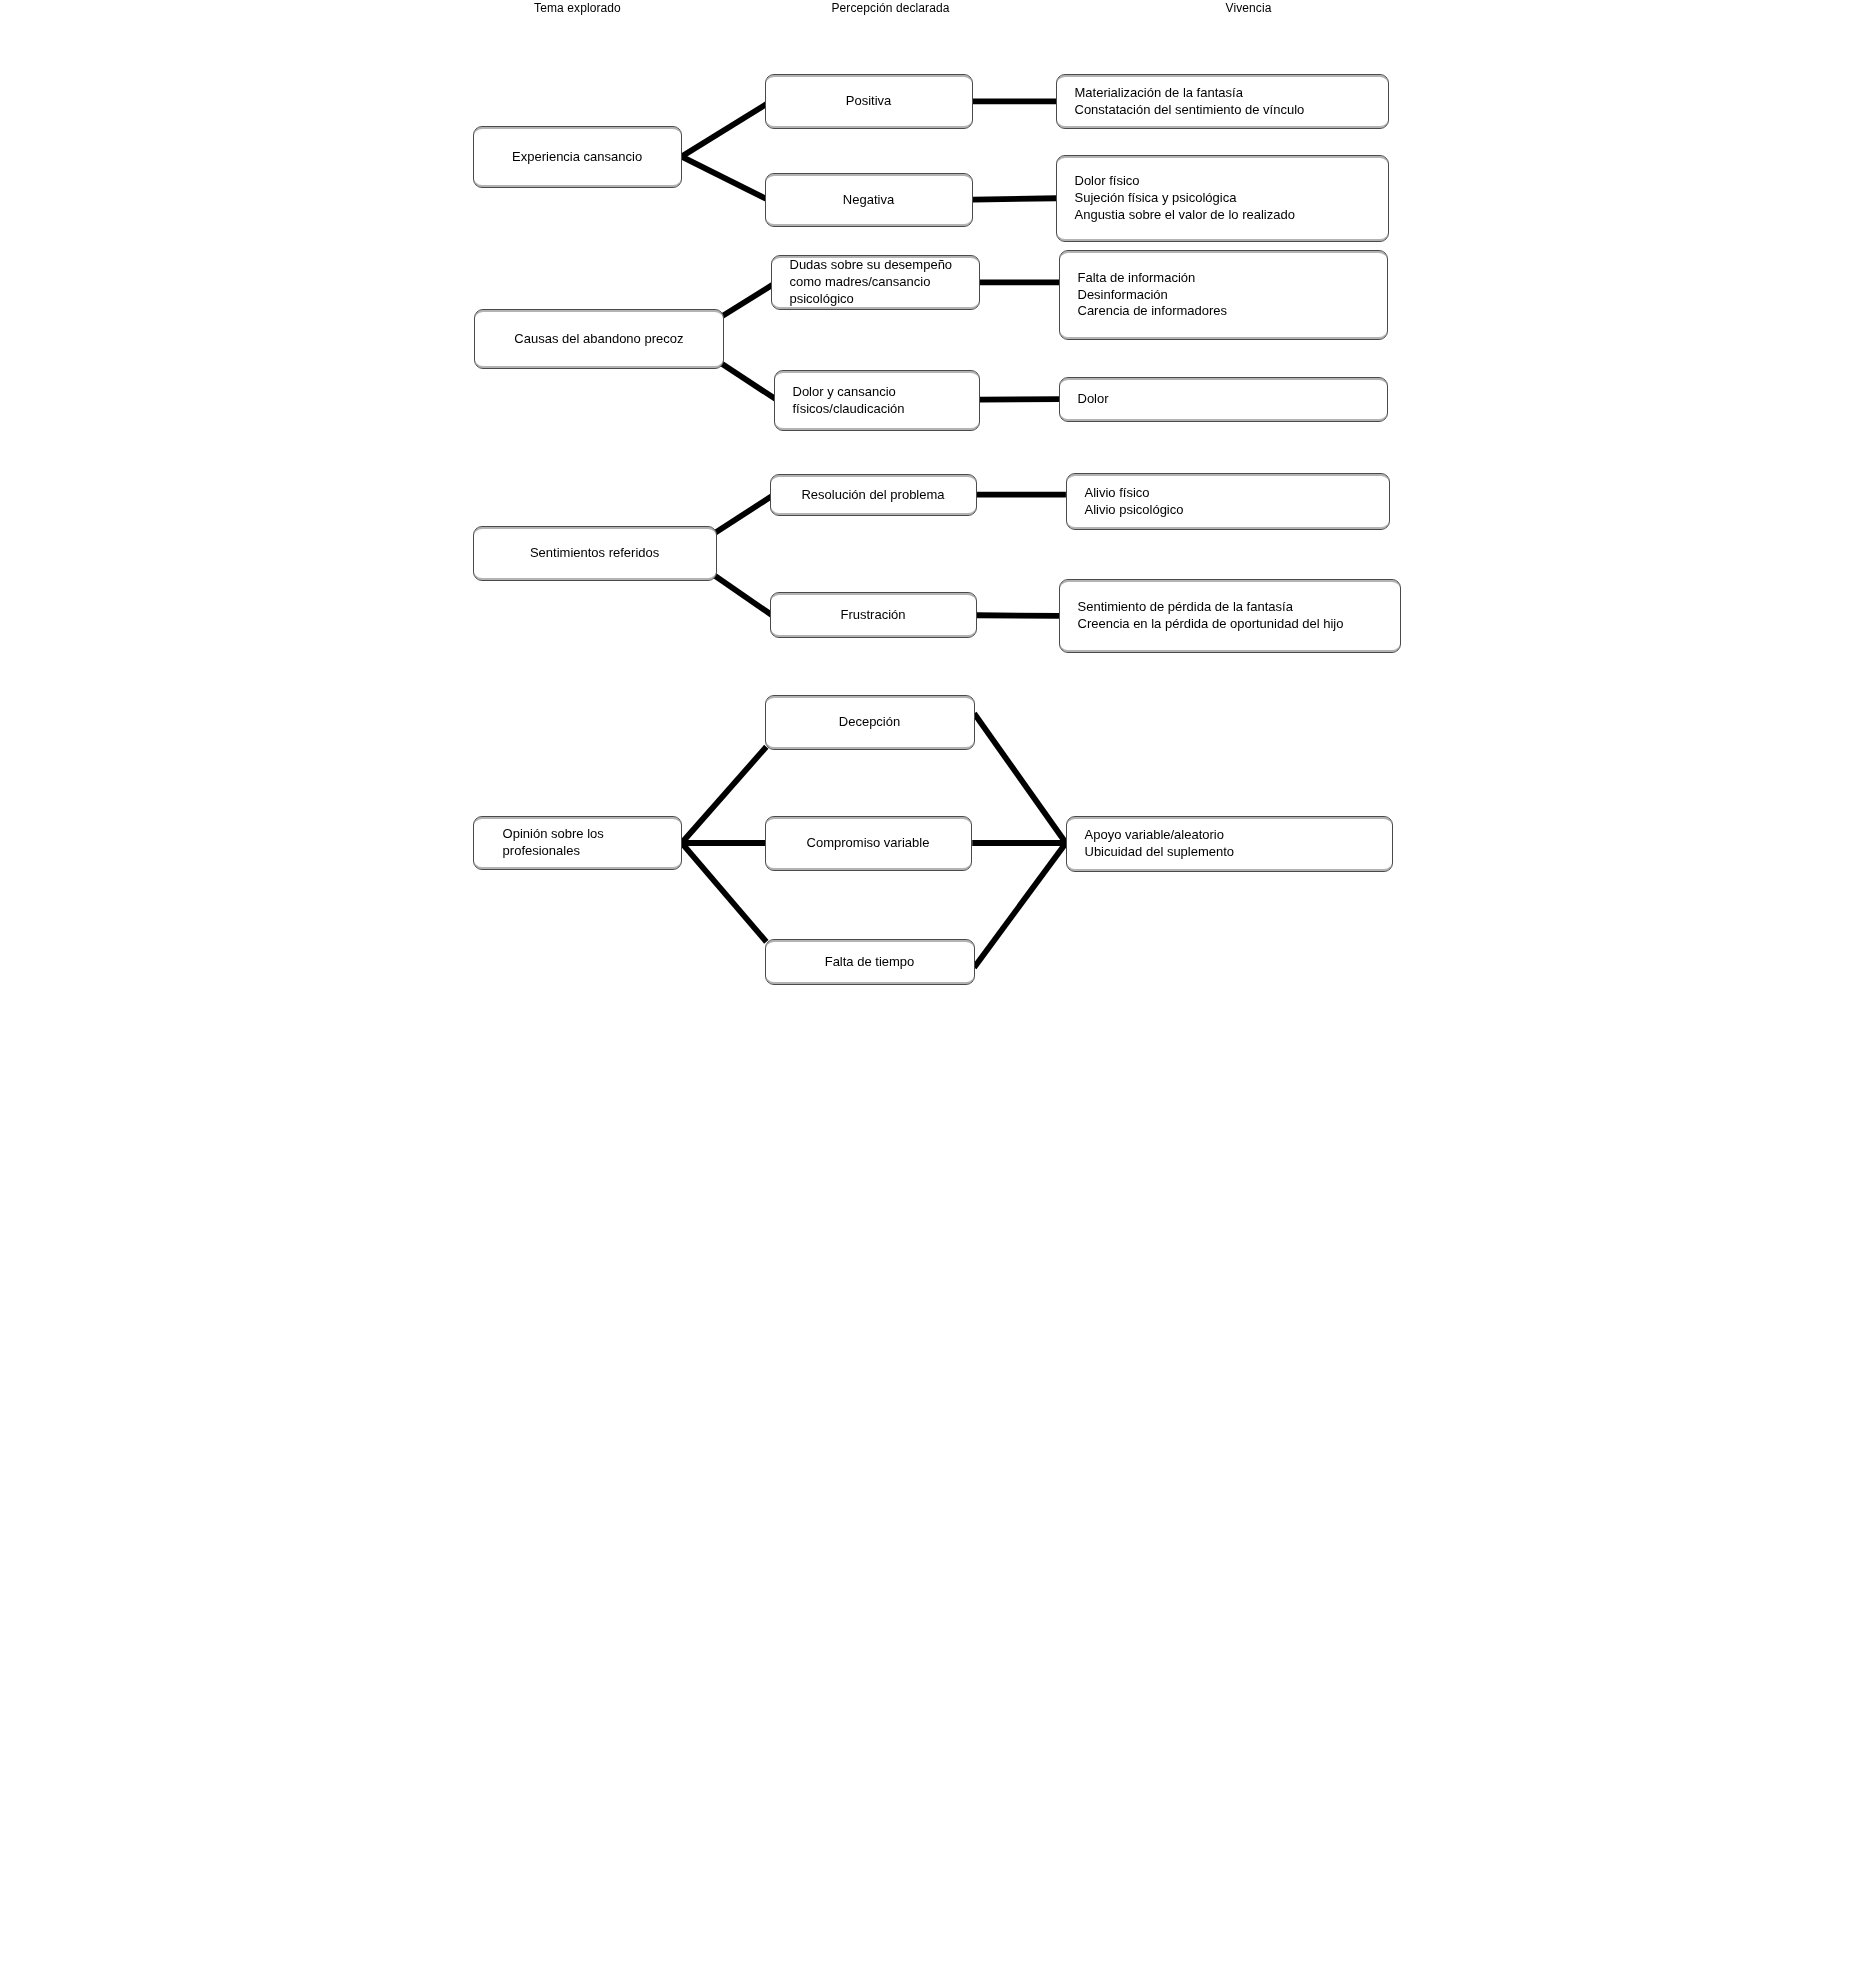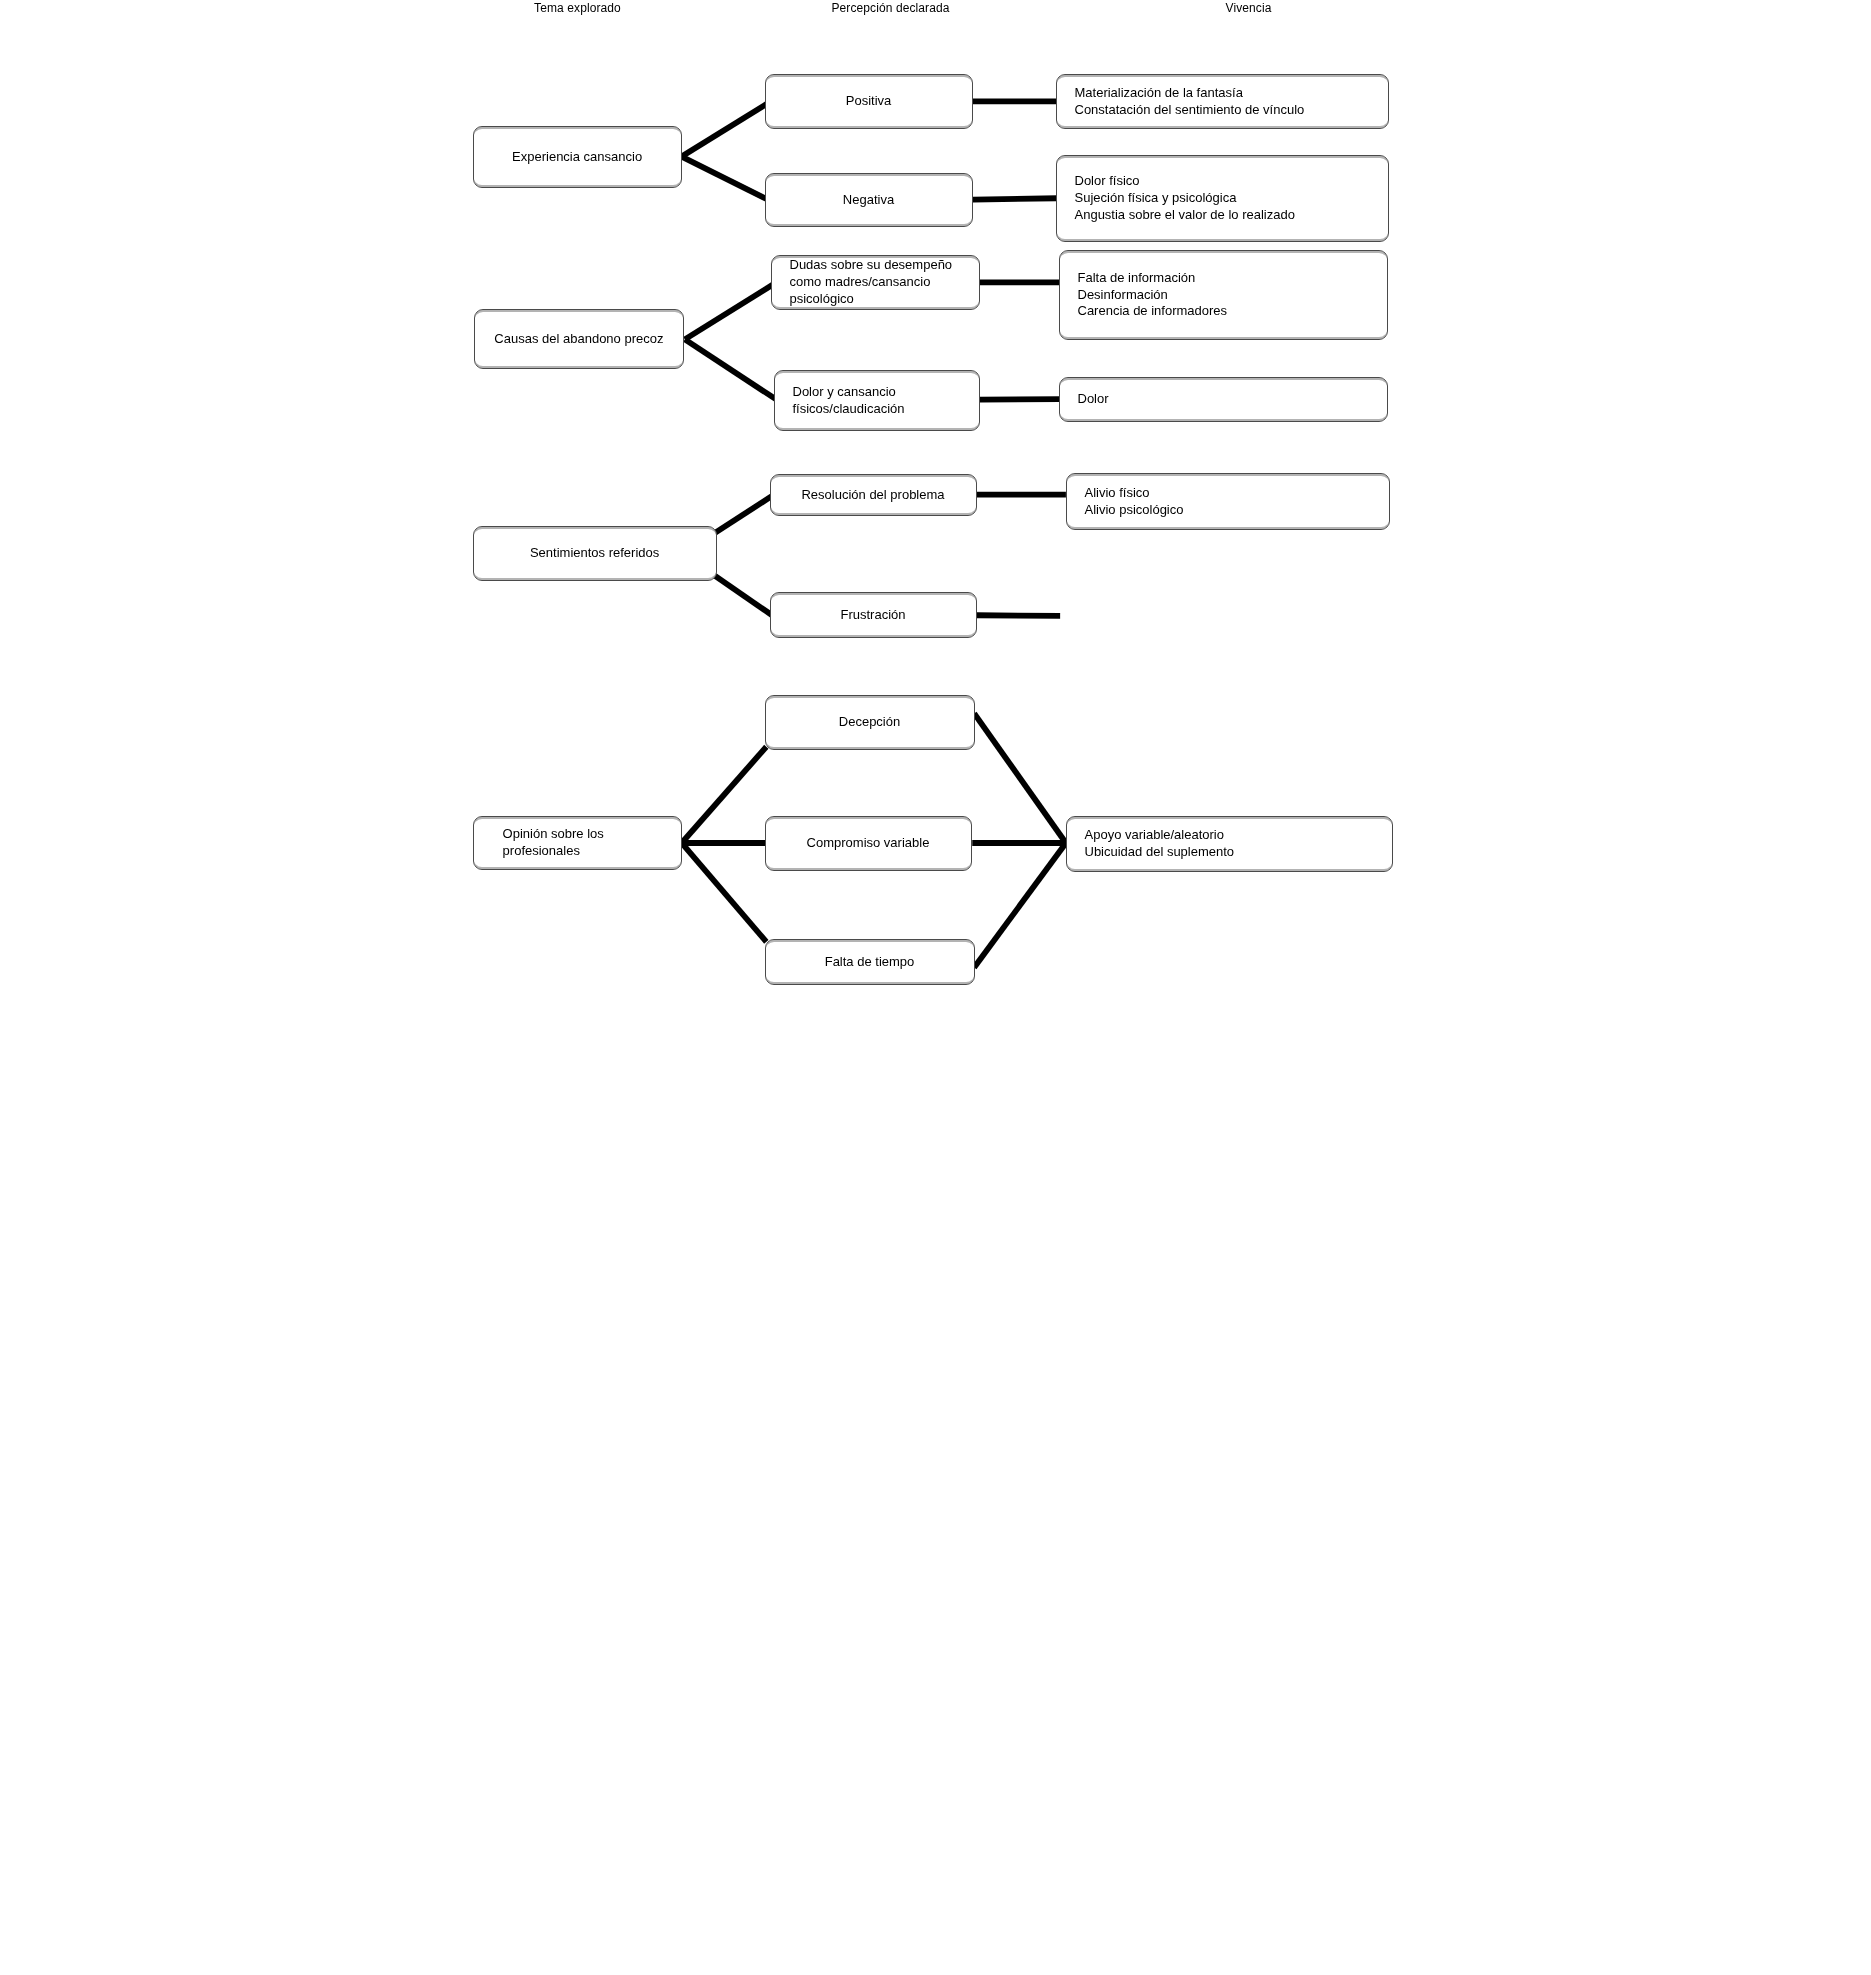--- a/index.html
+++ b/index.html
@@ -107,21 +107,21 @@
   </div>
   <div class="node center-text" style="left:297px; top:173px; width:208px; height:54px;">
     <span class="line">Negativa</span>
   </div>
   <div class="node left-text" style="left:588px; top:155px; width:333px; height:87px;">
     <span class="line">Dolor físico</span>
     <span class="line">Sujeción física y psicológica</span>
     <span class="line">Angustia sobre el valor de lo realizado</span>
   </div>
 
-  <div class="node center-text" style="left:6.4px; top:309px; width:210px; height:60px;">
+  <div class="node center-text" style="left:6.4px; top:309px; width:250px; height:60px;">
     <span class="line">Causas del abandono precoz</span>
   </div>
   <div class="node center-text" style="left:303px; top:255px; width:209px; height:55px; padding:0 18px;">
     <span class="line">Dudas sobre su desempeño como madres/cansancio psicológico</span>
   </div>
   <div class="node left-text" style="left:591px; top:250px; width:329px; height:90px;">
     <span class="line">Falta de información</span>
     <span class="line">Desinformación</span>
     <span class="line">Carencia de informadores</span>
   </div>
@@ -138,20 +138,24 @@
   <div class="node center-text" style="left:302px; top:474px; width:207px; height:42px;">
     <span class="line">Resolución del problema</span>
   </div>
   <div class="node left-text" style="left:598px; top:473px; width:324px; height:57px;">
     <span class="line">Alivio físico</span>
     <span class="line">Alivio psicológico</span>
   </div>
   <div class="node center-text" style="left:302px; top:592px; width:207px; height:46px;">
     <span class="line">Frustración</span>
   </div>
+  <div class="node left-text" style="left:591px; top:579px; width:342px; height:74px;">
+    <span class="line">Sentimiento de pérdida de la fantasía</span>
+    <span class="line">Creencia en la pérdida de oportunidad del hijo</span>
+  </div>
 
   <div class="node center-text" style="left:297px; top:695px; width:210px; height:55px;">
     <span class="line">Decepción</span>
   </div>
   <div class="node center-text" style="left:5.1px; top:816px; width:209px; height:54px; padding:0 29px;">
     <span class="line">Opinión sobre los profesionales</span>
   </div>
   <div class="node center-text" style="left:297px; top:816px; width:207px; height:55px;">
     <span class="line">Compromiso variable</span>
   </div>

